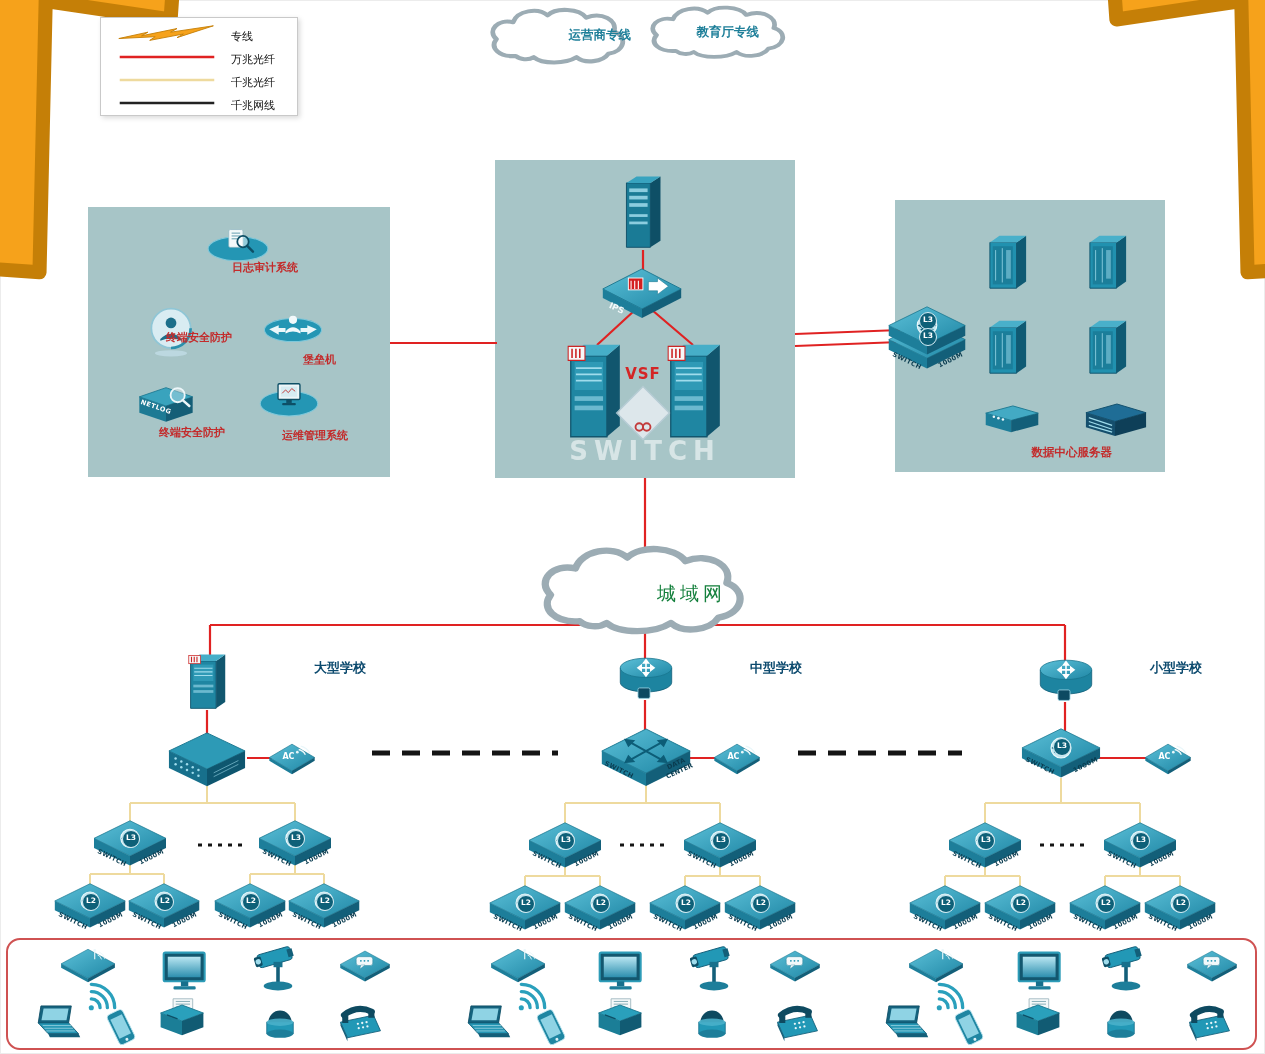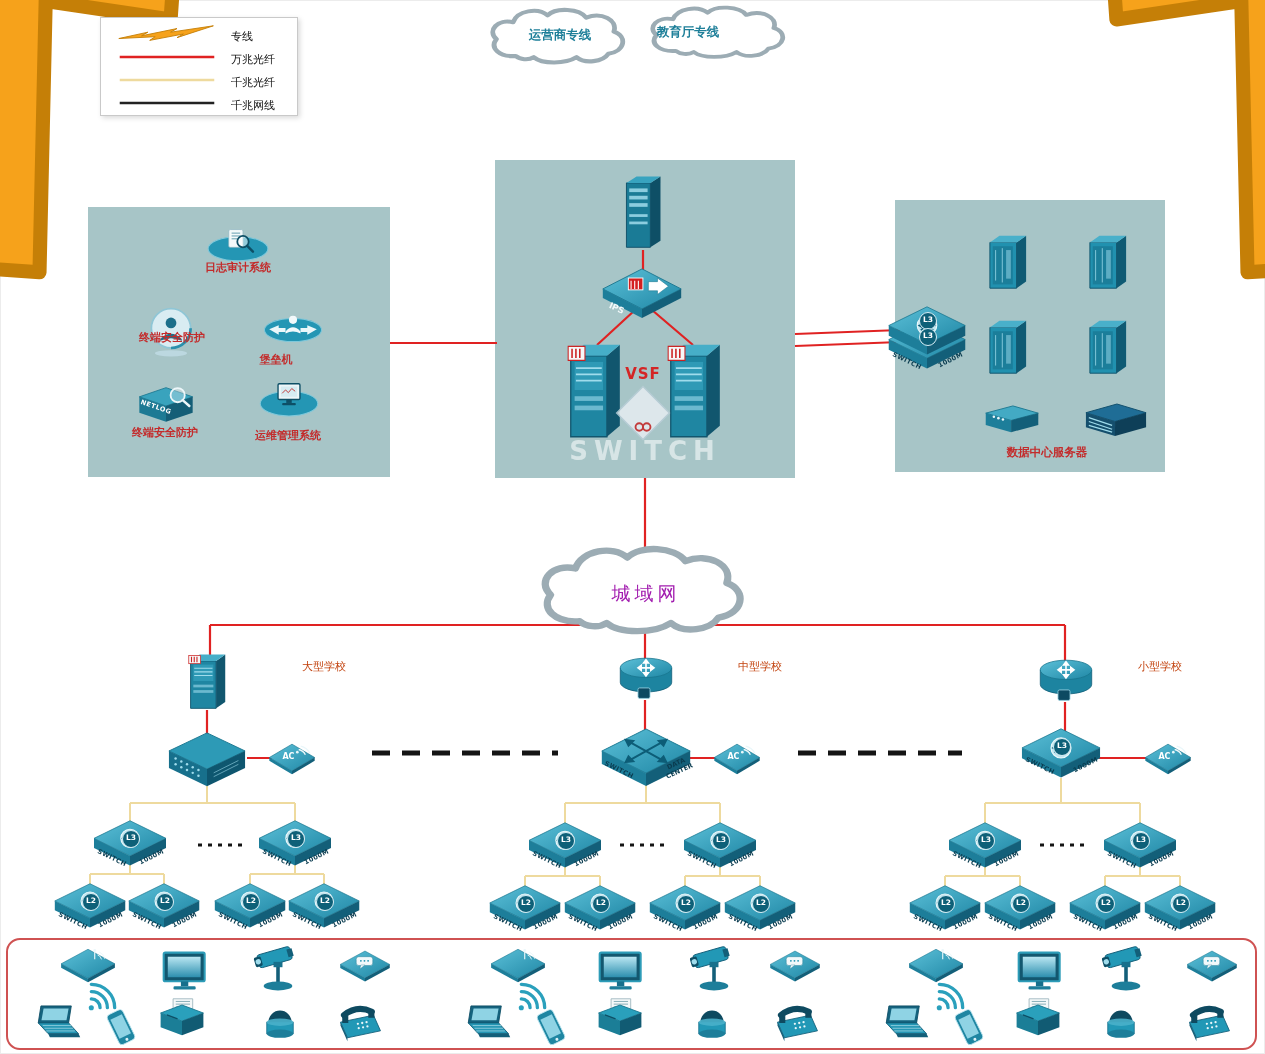--- a/index.html
+++ b/index.html
@@ -3,26 +3,26 @@
 <meta charset="utf-8">
 <style>
   html,body{margin:0;padding:0;background:#fff}
   .canvas{position:relative;width:1265px;height:1054px;background:#fff;overflow:hidden;
           font-family:"DejaVu Sans",sans-serif;box-shadow:inset 0 0 0 1px #ececec}
   .zone{position:absolute;background:#a7c5c7;z-index:1}
   .client{position:absolute;left:6px;top:938px;width:1247px;height:108px;border:2px solid #cf5252;border-radius:14px;z-index:1}
   .wires{position:absolute;left:0;top:0;width:1265px;height:1054px;z-index:2}
   .dev{position:absolute;z-index:3}
   .dev>svg{display:block;width:100%;height:100%;overflow:visible}
-  .lab{position:absolute;z-index:4;text-align:center}
-  .schlab{font-weight:normal;font-size:11px;color:#c2410c;width:84px}
+  .lab{position:absolute;z-index:4;text-align:right}
+  .schlab{font-weight:bold;font-size:13px;color:#0c4a6e;width:84px}
   .seclab{font-weight:bold;font-size:11px;color:#c32b2b;width:120px}
   .caplab{font-weight:bold;font-size:11.5px;color:#c32b2b;width:130px}
   .cloudlab{font-weight:bold;font-size:12.5px;color:#1e7f99;width:142px}
-  .manlab{font-family:Liberation Mono, monospace;font-size:19px;color:#a21caf;letter-spacing:4px;width:160px}
+  .manlab{font-family:Liberation Mono, monospace;font-size:19px;color:#15803d;letter-spacing:4px;width:160px}
   .dctitle{font-family:"DejaVu Serif",serif;font-size:21px;color:#3c7a8d;letter-spacing:2px;width:300px}
   .wm{position:absolute;z-index:2;text-align:center;font-weight:bold;font-size:26px;color:rgba(255,255,255,.55);letter-spacing:6px;width:186px}
   .bdg{position:absolute;left:50%;top:10px;width:16px;height:16px;margin-left:-8px;border-radius:50%;
        background:#0e6078;border:1.5px solid #d6eef5;color:#fff;font-weight:bold;font-size:7.5px;
        line-height:14px;text-align:center;font-style:normal;z-index:5}
   .tl{position:absolute;left:5px;top:27px;font-weight:bold;font-size:6.5px;color:#0a3c50;font-style:normal;
       transform:rotate(26deg);transform-origin:left center;letter-spacing:.4px;white-space:nowrap}
   .tr{position:absolute;right:3px;top:27px;font-weight:bold;font-size:6.5px;color:#0a3c50;font-style:normal;
       transform:rotate(-26deg);transform-origin:right center;letter-spacing:.4px;white-space:nowrap}
   .dcr{position:absolute;right:0;top:26px;width:38px;text-align:center;font-weight:bold;font-size:6.5px;line-height:1.2;

